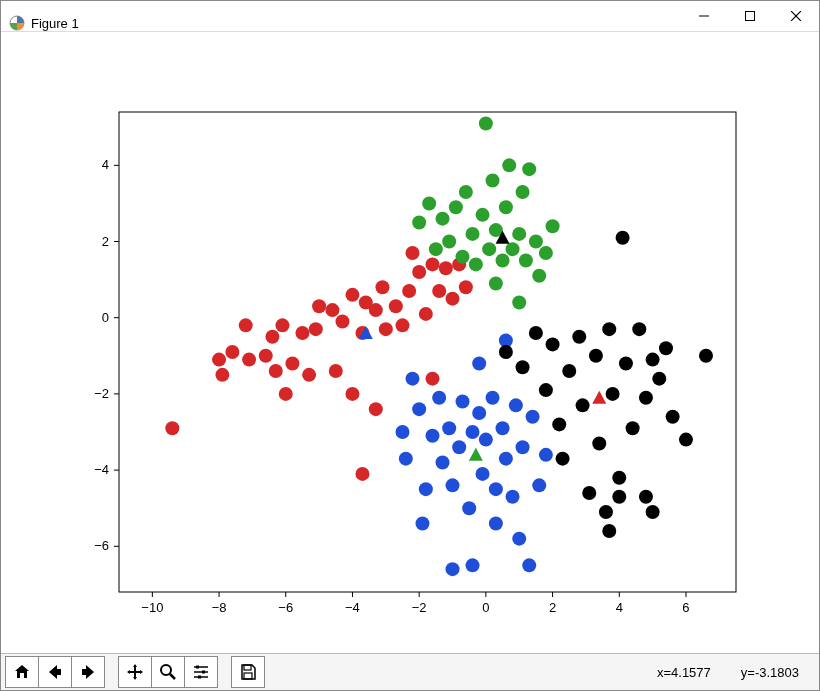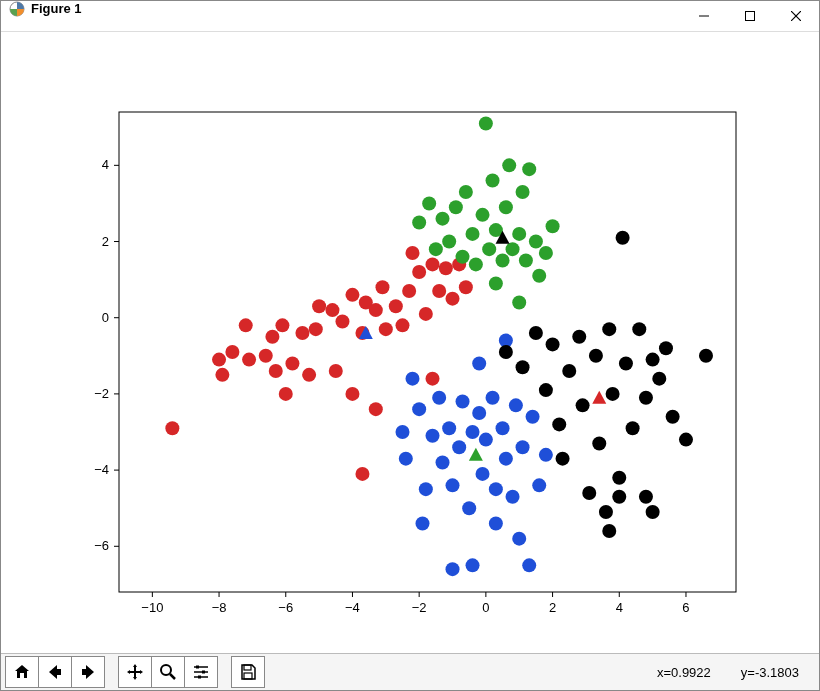--- a/index.html
+++ b/index.html
@@ -1,17 +1,17 @@
 <!DOCTYPE html>
 <html><head>
 <meta charset="utf-8">
 <style>
   html,body{margin:0;padding:0;font-family:"Segoe UI",Arial,sans-serif;font-size:13px;background:#f0f0f0;color:#000;}
   .window{width:820px;height:691px;background:#fff;border:1px solid #888;box-sizing:border-box;display:flex;flex-direction:column;position:relative;}
-  .titlebar{height:30px;display:flex;align-items:flex-start;border-bottom:1px solid #ddd;font-weight:bold;}
+  .titlebar{height:30px;display:flex;align-items:flex-end;border-bottom:1px solid #ddd;}
   .titlebar .icon{width:16px;height:16px;margin:0 6px 0 8px;}
   .titlebar .title{flex:0 0 auto;font-size:13px;}
   .titlebar .spacer{flex:1;}
   .winbtn{width:46px;height:30px;display:flex;align-items:center;justify-content:center;}
   .plot-area{flex:1;position:relative;background:#fff;}
   .plot-svg{position:absolute;inset:0;}
   .toolbar{height:36px;border-top:1px solid #bbb;display:flex;align-items:center;background:#f5f5f5;}
   .tb-group{display:flex;margin-left:4px;}
   .tb-btn{width:32px;height:30px;border:1px solid #888;background:#fff;margin-right:-1px;display:flex;align-items:center;justify-content:center;}
   .tb-sep{width:10px;}
@@ -275,18 +275,18 @@
     <div class="tb-group">
       <div class="tb-btn" title="Save">
         <svg width="18" height="18" viewBox="0 0 18 18">
             <path d="M3 2 L13 2 L16 5 L16 16 L3 16 Z" fill="none" stroke="#000" stroke-width="1.5"></path>
             <rect x="5" y="2" width="7" height="5" fill="none" stroke="#000" stroke-width="1.2"></rect>
             <rect x="5" y="10" width="8" height="6" fill="none" stroke="#000" stroke-width="1.2"></rect>
           </svg>
       </div>
     </div>
     <div class="coords">
-      <span><span>x=</span><span>0.9922</span></span>
+      <span><span>x=</span><span>4.1577</span></span>
       <span><span>y=</span><span>-3.1803</span></span>
     </div>
   </div>
 
 </div>
 
 </body></html>

